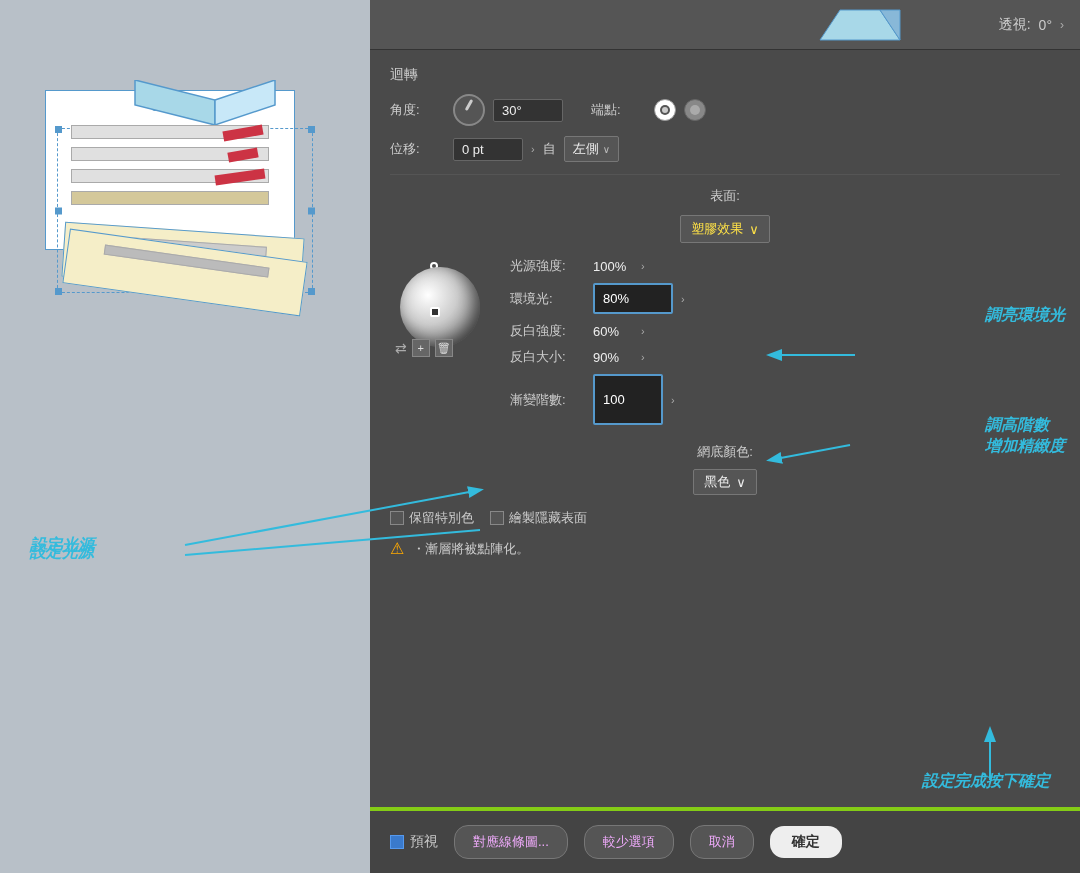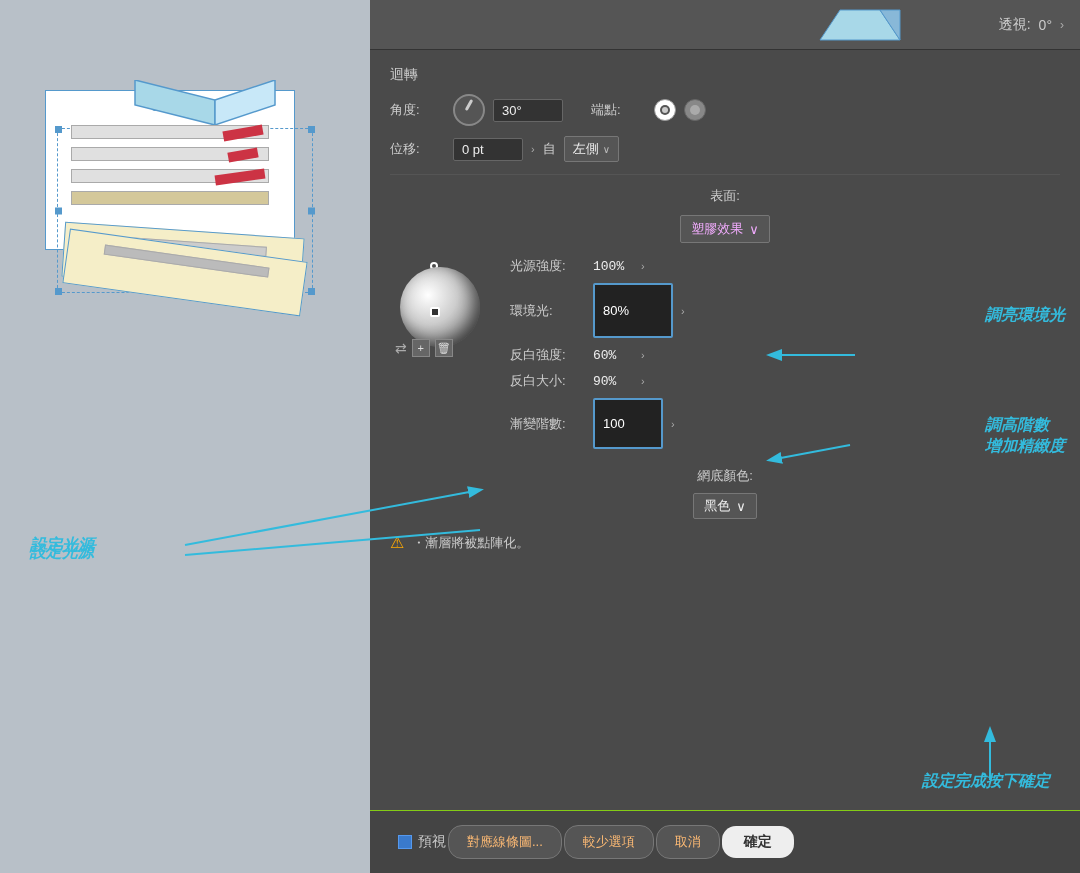--- a/index.html
+++ b/index.html
@@ -206,21 +206,21 @@
       padding: 3px 8px;
       font-size: 13px;
       border-radius: 2px;
       width: 70px;
     }
     .text-input-highlighted {
       background: #222;
       border: 2px solid #5599cc;
       color: #fff;
       font-size: 13px;
-      padding: 18px 8px;
+      padding: 6px 8px;
       border-radius: 2px;
       width: 80px;
     }
     .text-input-gradient {
       background: #222;
       border: 2px solid #5599cc;
       color: #fff;
       font-size: 13px;
       padding: 16px 8px;
       border-radius: 2px;
@@ -283,21 +283,21 @@
       margin-bottom: 14px;
       flex-direction: column;
     }
     .surface-label {
       color: #ccc;
       font-size: 13px;
     }
     .surface-dropdown {
       background: #555;
       border: 1px solid #777;
-      color: #f0abfc;
+      color: #fde047;
       padding: 4px 10px;
       font-size: 13px;
       border-radius: 2px;
       display: inline-flex;
       align-items: center;
       gap: 6px;
       cursor: pointer;
     }
 
     
@@ -380,21 +380,20 @@
     }
     .param-label {
       color: #ccc;
       font-size: 13px;
       min-width: 75px;
     }
     .param-value {
       color: #eee;
       font-size: 13px;
       min-width: 40px;
-      font-family: Liberation Mono, monospace;
     }
 
     
     .net-color-row {
       display: flex;
       align-items: center;
       gap: 8px;
       margin-bottom: 14px;
       flex-direction: column;
     }
@@ -452,38 +451,38 @@
     }
     .warning-text {
       color: #ccc;
       font-size: 13px;
     }
 
     
     .button-bar {
       display: flex;
       align-items: center;
-      gap: 2px;
-      padding: 14px 28px;
-      border-top: 1px solid #84cc16;
+      gap: 16px;
+      padding: 14px 20px;
+      border-top: 4px solid #84cc16;
       background: #444;
     }
     .btn-preview {
       display: flex;
       align-items: center;
       gap: 6px;
       color: #ccc;
       font-size: 14px;
     }
     .btn {
       padding: 7px 18px;
       border-radius: 14px;
       border: 1px solid #777;
       background: #555;
-      color: #fdba74;
+      color: #f0abfc;
       font-size: 13px;
       cursor: pointer;
     }
     .btn-confirm {
       background: #eee;
       color: #333;
       border: none;
       font-weight: bold;
       font-size: 14px;
       padding: 7px 22px;
@@ -680,20 +679,30 @@
     </div>
 
     <div class="net-color-row">
       <span class="net-color-label">網底顏色:</span>
       <div class="net-color-dropdown">
         <span>黑色</span>
         <span>∨</span>
       </div>
     </div>
 
+    <div class="checkbox-row">
+      <div class="checkbox-item">
+        <div class="checkbox"></div>
+        <span>保留特別色</span>
+      </div>
+      <div class="checkbox-item">
+        <div class="checkbox"></div>
+        <span>繪製隱藏表面</span>
+      </div>
+    </div>
 
     <div class="warning-row">
       <span class="warning-icon">⚠</span>
       <span class="warning-text">・漸層將被點陣化。</span>
     </div>
   </div>
 
   <div class="button-bar">
     <div class="btn-preview">
       <div class="checkbox checkbox-checked"></div>

